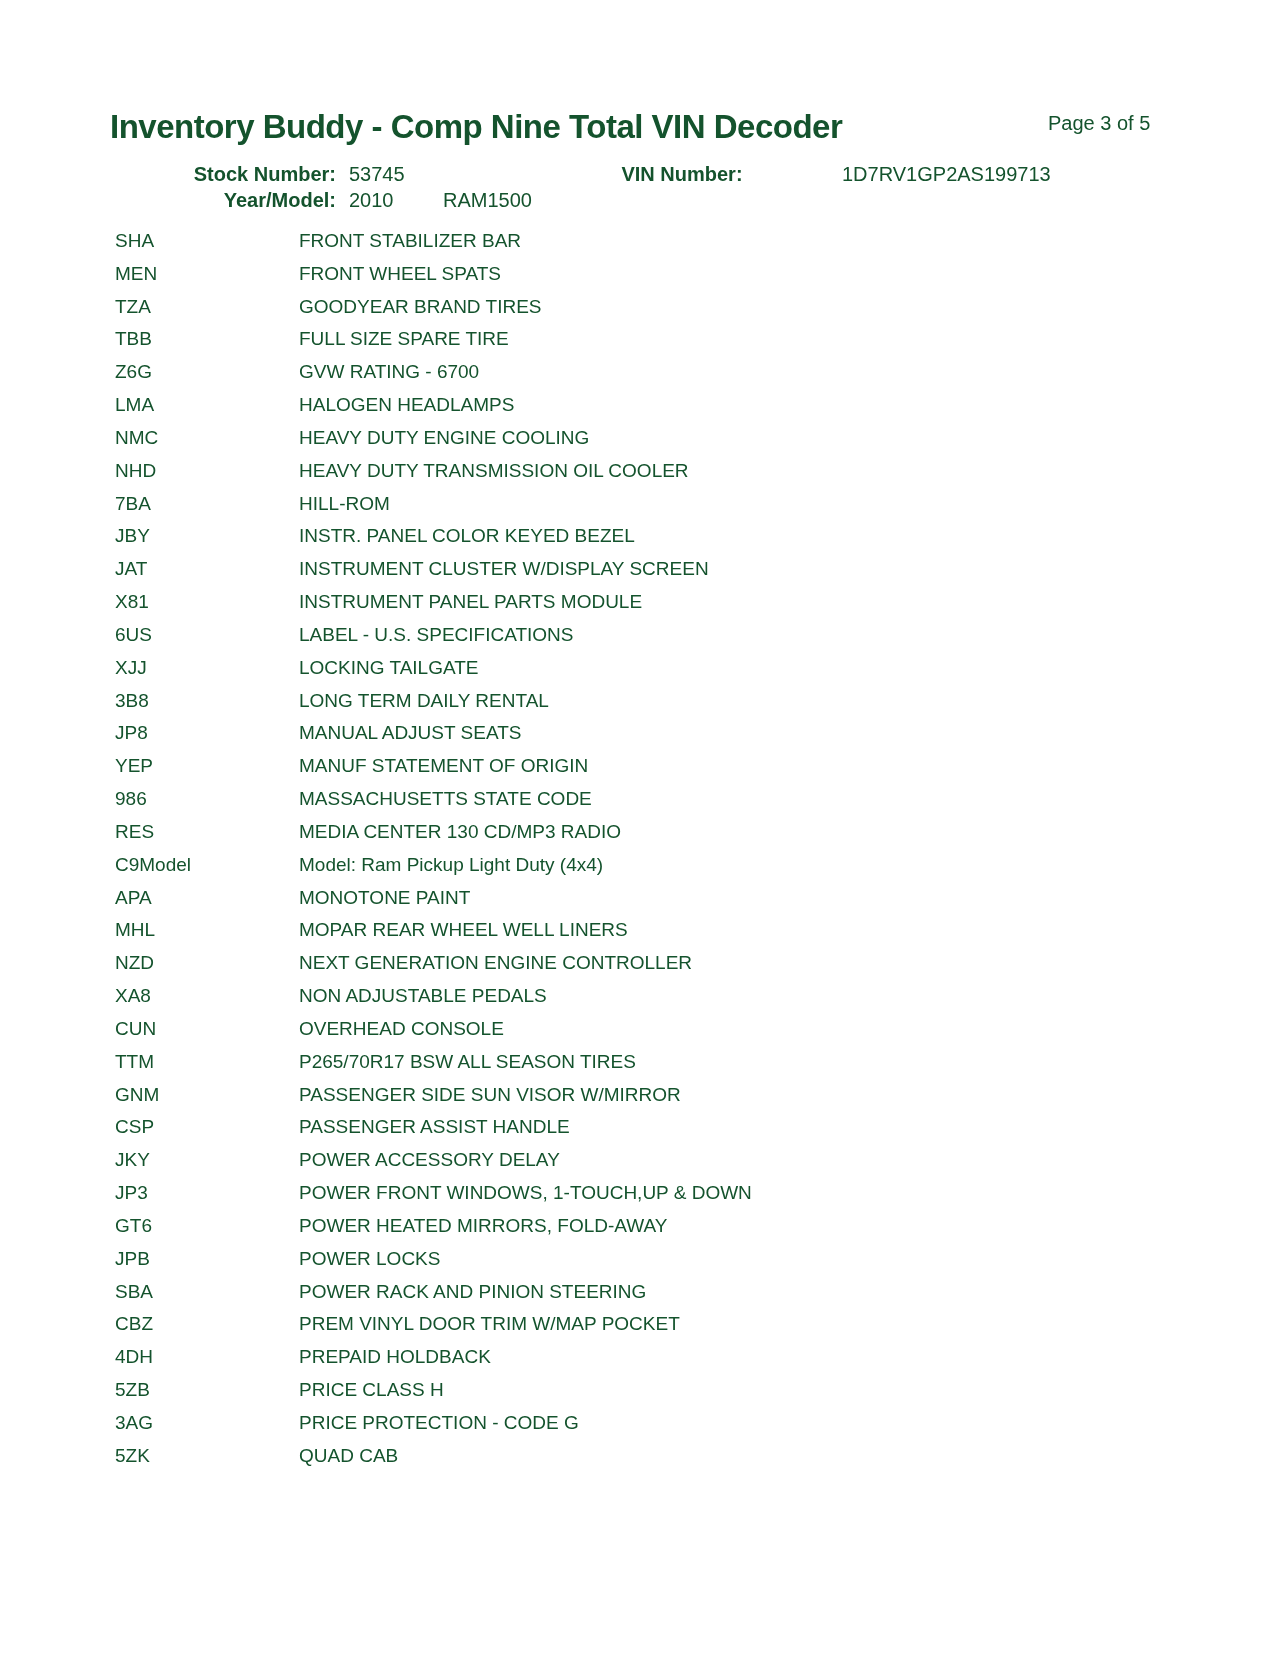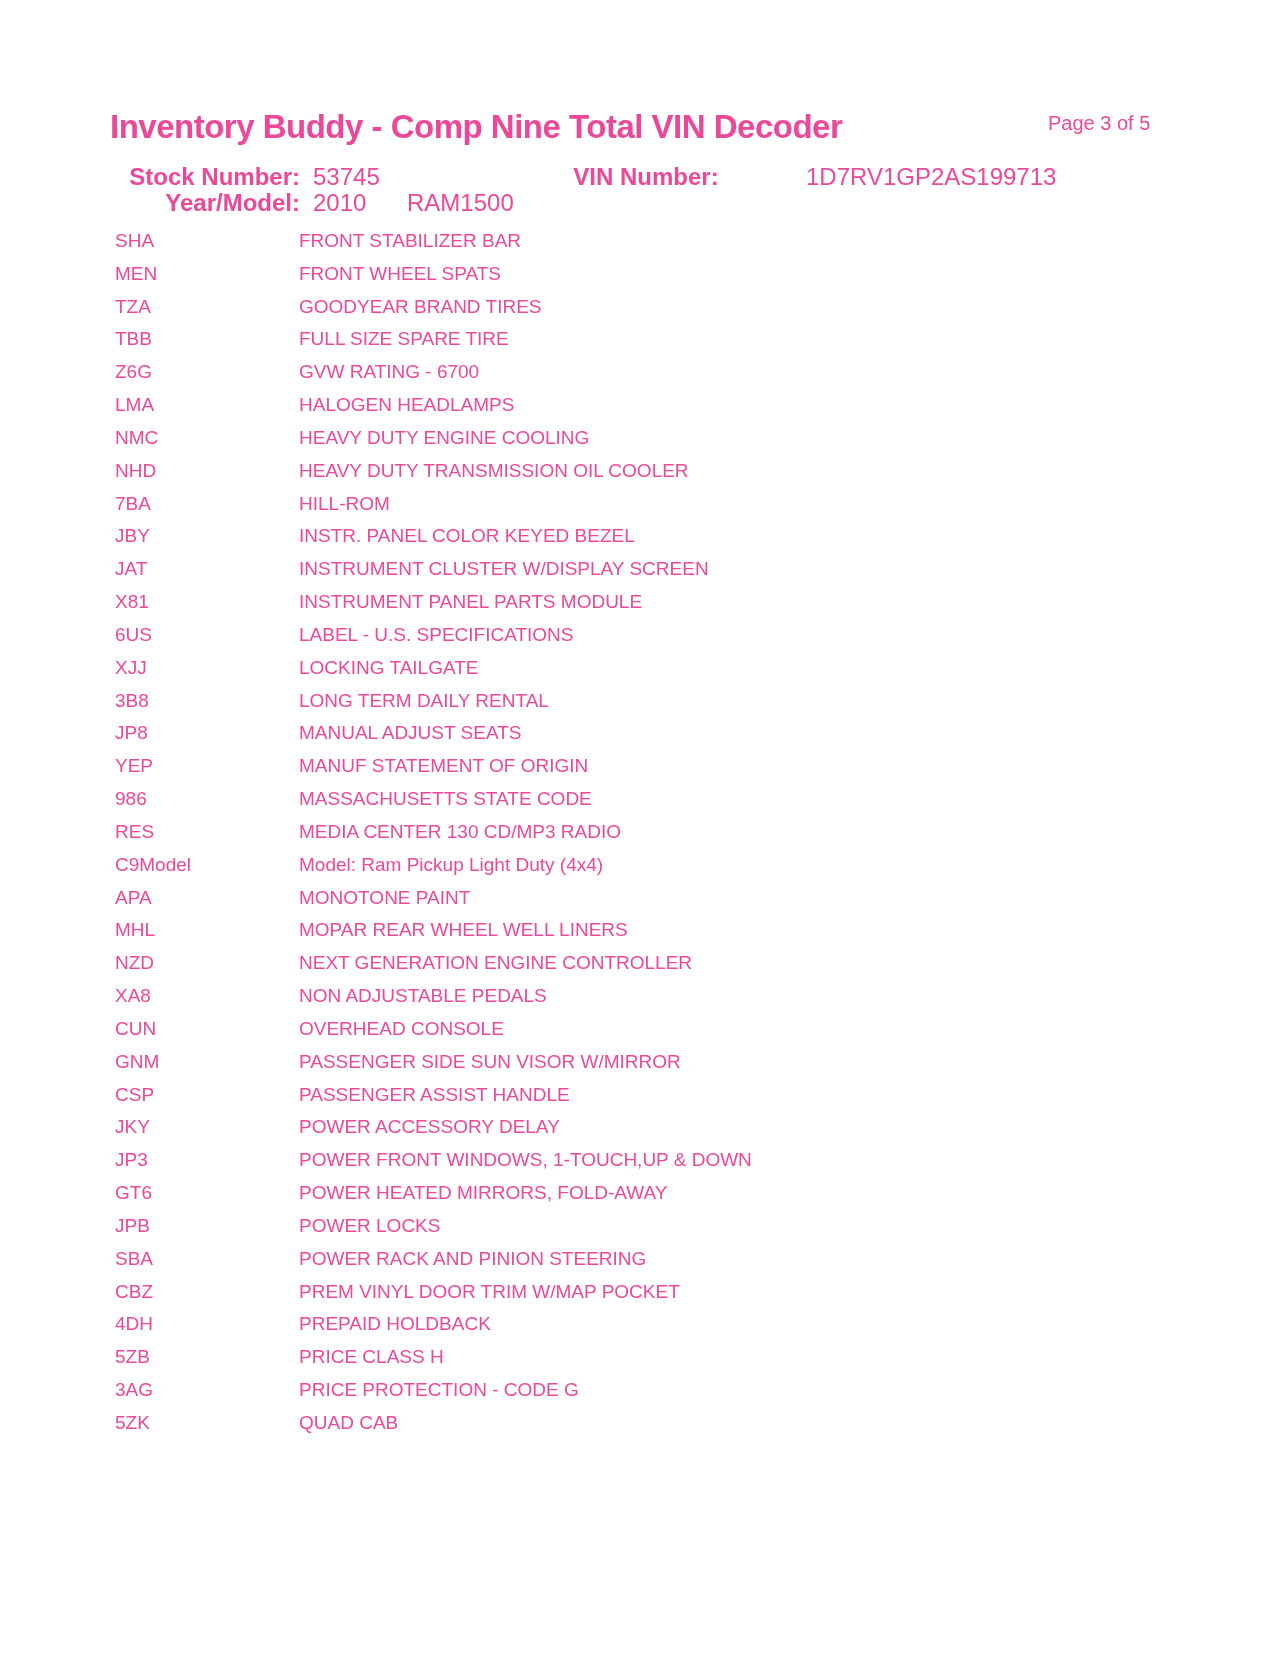--- a/index.html
+++ b/index.html
@@ -1,42 +1,42 @@
 <!DOCTYPE html>
 <html><head>
 <meta charset="utf-8">
 <style>
   html, body { margin: 0; padding: 0; background: #ffffff; }
   .page {
     position: relative;
     width: 1280px;
     height: 1656px;
     background: #ffffff;
-    color: #ec4899;
+    color: #14532d;
     font-family: "Liberation Sans", sans-serif;
     overflow: hidden;
   }
   .doc-title {
     position: absolute;
     left: 110px;
     top: 108px;
     font-size: 33px;
     font-weight: 700;
     letter-spacing: -0.5px;
     white-space: nowrap;
   }
   .page-indicator {
     position: absolute;
     left: 1048px;
     top: 112px;
     font-size: 20px;
     white-space: nowrap;
     text-align: center;
   }
-  .meta-label, .meta-value { position: absolute; font-size: 24px; white-space: nowrap; }
+  .meta-label, .meta-value { position: absolute; font-size: 20px; white-space: nowrap; margin-left: 36px; }
   .meta-label { font-weight: 700; text-align: right; }
   .stock-label  { left: 0;   top: 163px; width: 300px; }
   .stock-value  { left: 313px; top: 163px; }
   .vin-label    { left: 500px; top: 163px; width: 292px; text-align: center; font-weight: 700; }
   .vin-value    { left: 806px; top: 163px; }
   .ym-label     { left: 0;   top: 189px; width: 300px; }
   .year-value   { left: 313px; top: 189px; }
   .model-value  { left: 407px; top: 189px; }
   .options {
     position: absolute;
@@ -94,20 +94,21 @@
       <div class="option-row"><span class="opt-code">JP8</span><span class="opt-desc">MANUAL ADJUST SEATS</span></div>
       <div class="option-row"><span class="opt-code">YEP</span><span class="opt-desc">MANUF STATEMENT OF ORIGIN</span></div>
       <div class="option-row"><span class="opt-code">986</span><span class="opt-desc">MASSACHUSETTS STATE CODE</span></div>
       <div class="option-row"><span class="opt-code">RES</span><span class="opt-desc">MEDIA CENTER 130 CD/MP3 RADIO</span></div>
       <div class="option-row"><span class="opt-code">C9Model</span><span class="opt-desc">Model: Ram Pickup Light Duty (4x4)</span></div>
       <div class="option-row"><span class="opt-code">APA</span><span class="opt-desc">MONOTONE PAINT</span></div>
       <div class="option-row"><span class="opt-code">MHL</span><span class="opt-desc">MOPAR REAR WHEEL WELL LINERS</span></div>
       <div class="option-row"><span class="opt-code">NZD</span><span class="opt-desc">NEXT GENERATION ENGINE CONTROLLER</span></div>
       <div class="option-row"><span class="opt-code">XA8</span><span class="opt-desc">NON ADJUSTABLE PEDALS</span></div>
       <div class="option-row"><span class="opt-code">CUN</span><span class="opt-desc">OVERHEAD CONSOLE</span></div>
+      <div class="option-row"><span class="opt-code">TTM</span><span class="opt-desc">P265/70R17 BSW ALL SEASON TIRES</span></div>
       <div class="option-row"><span class="opt-code">GNM</span><span class="opt-desc">PASSENGER SIDE SUN VISOR W/MIRROR</span></div>
       <div class="option-row"><span class="opt-code">CSP</span><span class="opt-desc">PASSENGER ASSIST HANDLE</span></div>
       <div class="option-row"><span class="opt-code">JKY</span><span class="opt-desc">POWER ACCESSORY DELAY</span></div>
       <div class="option-row"><span class="opt-code">JP3</span><span class="opt-desc">POWER FRONT WINDOWS, 1-TOUCH,UP &amp; DOWN</span></div>
       <div class="option-row"><span class="opt-code">GT6</span><span class="opt-desc">POWER HEATED MIRRORS, FOLD-AWAY</span></div>
       <div class="option-row"><span class="opt-code">JPB</span><span class="opt-desc">POWER LOCKS</span></div>
       <div class="option-row"><span class="opt-code">SBA</span><span class="opt-desc">POWER RACK AND PINION STEERING</span></div>
       <div class="option-row"><span class="opt-code">CBZ</span><span class="opt-desc">PREM VINYL DOOR TRIM W/MAP POCKET</span></div>
       <div class="option-row"><span class="opt-code">4DH</span><span class="opt-desc">PREPAID HOLDBACK</span></div>
       <div class="option-row"><span class="opt-code">5ZB</span><span class="opt-desc">PRICE CLASS H</span></div>

